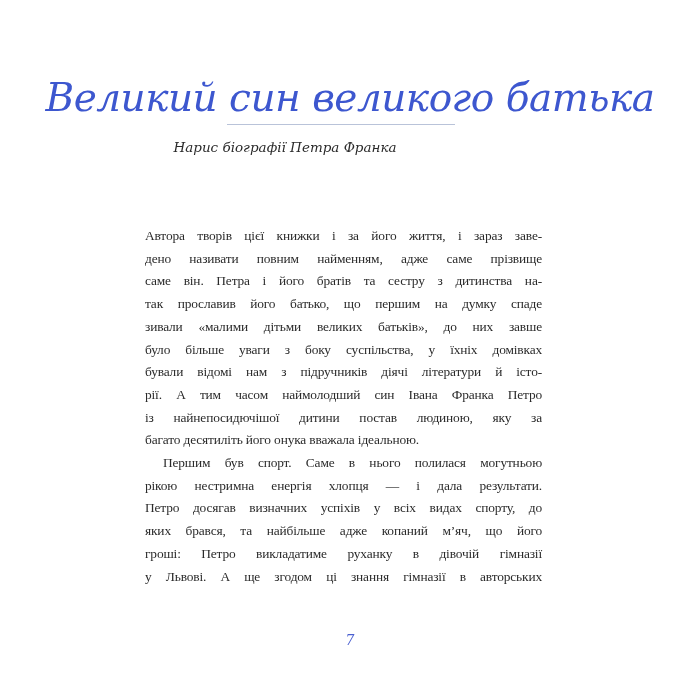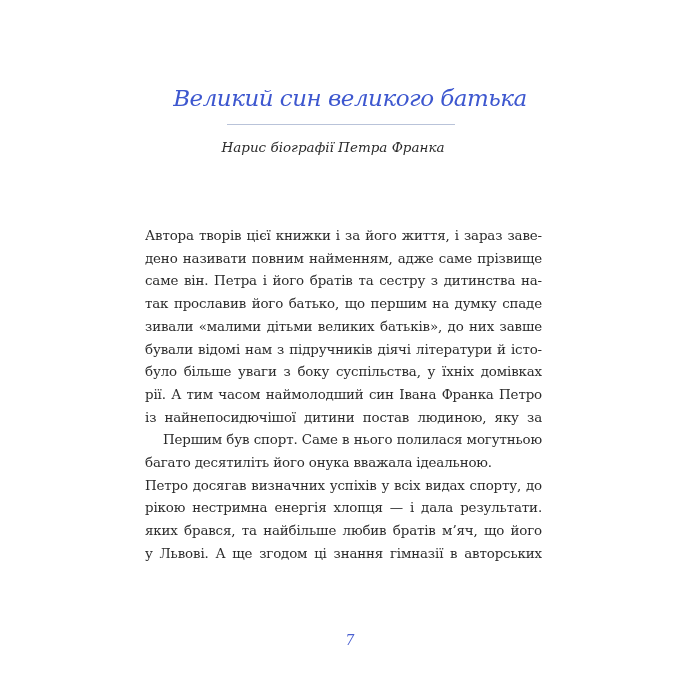--- a/index.html
+++ b/index.html
@@ -1,37 +1,37 @@
 <!DOCTYPE html>
 <html><head>
   <meta charset="utf-8">
   <style>
     html, body { margin: 0; padding: 0; background: #ffffff; }
     body { width: 700px; height: 700px; position: relative; overflow: hidden; }
     .page { position: absolute; left: 0; top: 0; width: 700px; height: 700px; background: #fff; }
     .title {
       position: absolute; left: 0; top: 80px; width: 700px; text-align: center;
       font-family: "DejaVu Serif", serif; font-style: italic;
-      font-size: 23px; color: #3d57cf; letter-spacing: -0.5px; line-height: 36px;
+      font-size: 39px; color: #3d57cf; letter-spacing: -0.5px; line-height: 36px;
     }
     .rule {
       position: absolute; left: 227px; top: 124px; width: 228px; height: 1px;
       background: #b9c3d9;
     }
     .subtitle {
       position: absolute; left: 0; top: 137px; width: 570px; text-align: center;
       font-family: "DejaVu Serif", serif; font-style: italic;
-      font-size: 13.5px; color: #2a2a2a; line-height: 20px; margin-left: 48px;
+      font-size: 13.5px; color: #2a2a2a; line-height: 20px;
     }
     .body {
       position: absolute; left: 145px; top: 225px; width: 397px;
       font-family: "DejaVu Serif", serif; font-size: 13.4px; color: #2b2b2b;
       line-height: 22.7px; letter-spacing: -0.15px;
     }
-    .line { display: block; white-space: nowrap; text-align-last: justify; text-align: justify; width: 397px; }
+    .line { display: block; white-space: nowrap; text-align-last: justify; text-align: justify; width: 397px; font-family: Liberation Serif, serif; }
     .line.last { text-align-last: left; }
     .indent { padding-left: 18px; width: 379px; }
     .pagenum {
       position: absolute; left: 0; top: 632px; width: 700px; text-align: center;
       font-family: "DejaVu Serif", serif; font-style: italic; font-size: 14px; color: #4a5fd0;
     }
   </style>
 </head>
 <body>
 
@@ -39,26 +39,27 @@
   <div class="title">Великий син великого батька</div>
   <div class="rule"></div>
   <div class="subtitle">Нарис біографії Петра Франка</div>
 
   <div class="body">
     <span class="line">Автора творів цієї книжки і за його життя, і зараз заве-</span>
     <span class="line">дено називати повним найменням, адже саме прізвище</span>
     <span class="line">саме він. Петра і його братів та сестру з дитинства на-</span>
     <span class="line">так прославив його батько, що першим на думку спаде</span>
     <span class="line">зивали «малими дітьми великих батьків», до них завше</span>
+    <span class="line">було більше уваги з боку суспільства, у їхніх домівках</span>
     <span class="line">бували відомі нам з підручників діячі літератури й істо-</span>
-    <span class="line">було більше уваги з боку суспільства, у їхніх домівках</span>
     <span class="line">рії. А тим часом наймолодший син Івана Франка Петро</span>
     <span class="line">із найнепосидючішої дитини постав людиною, яку за</span>
+    <span class="line last">багато десятиліть його онука вважала ідеальною.</span>
     <span class="line indent">Першим був спорт. Саме в нього полилася могутньою</span>
-    <span class="line last">багато десятиліть його онука вважала ідеальною.</span>
+    <span class="line">рікою нестримна енергія хлопця — і дала результати.</span>
     <span class="line">Петро досягав визначних успіхів у всіх видах спорту, до</span>
-    <span class="line">рікою нестримна енергія хлопця — і дала результати.</span>
-    <span class="line">яких брався, та найбільше любив братів м’яч, що його</span>
+    <span class="line">яких брався, та найбільше адже копаний м’яч, що його</span>
+    <span class="line">гроші: Петро викладатиме руханку в дівочій гімназії</span>
     <span class="line">у Львові. А ще згодом ці знання гімназії в авторських</span>
   </div>
 
   <div class="pagenum">7</div>
 </div>
 
 </body></html>

